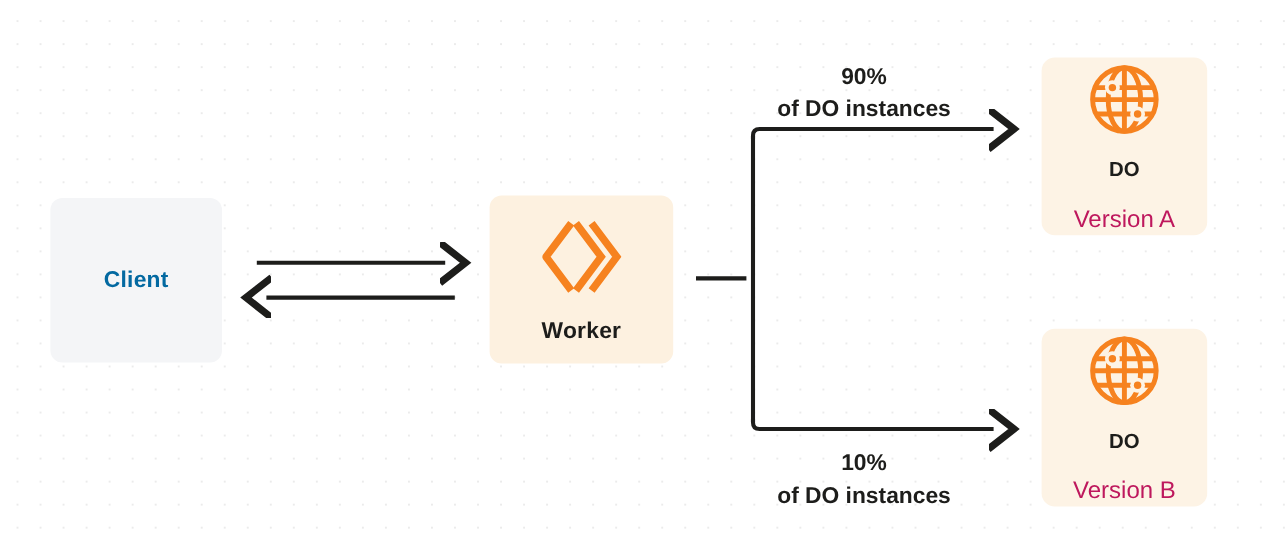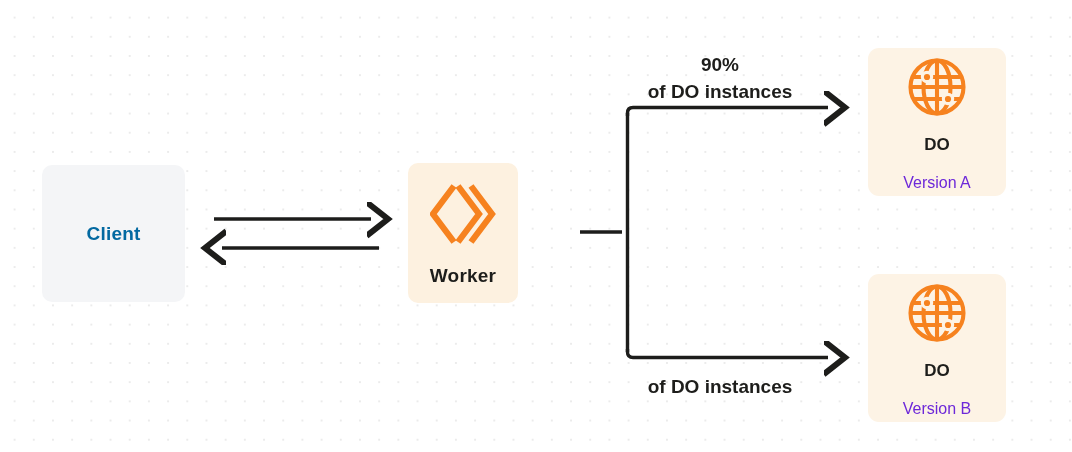--- a/index.html
+++ b/index.html
@@ -47,21 +47,21 @@
     font-size: 19px;
     font-weight: bold;
     color: #0369a1;
     letter-spacing: 0.2px;
   }
 
   
   #worker-node {
     left: 408px;
     top: 163px;
-    width: 110px;
+    width: 153px;
     height: 140px;
     background-color: #fdf1e0;
   }
   #worker-node .node-icon {
     margin-top: 4px;
     margin-bottom: 16px;
   }
   #worker-node .node-title {
     font-size: 19px;
     font-weight: bold;
@@ -83,23 +83,23 @@
   .do-node .node-icon {
     margin-bottom: 12px;
   }
   .do-node .node-title {
     font-size: 17px;
     font-weight: bold;
     color: #1d1d1b;
     line-height: 1.2;
   }
   .do-node .node-subtitle {
-    font-size: 16px;
+    font-size: 20px;
     font-weight: normal;
-    color: #6d28d9;
+    color: #be185d;
     line-height: 1.35;
     margin-top: 17px;
   }
 
   
   .edge-label {
     position: absolute;
     text-align: center;
     font-size: 19px;
     font-weight: bold;
@@ -225,16 +225,17 @@
     <span class="node-title">DO</span>
     <span class="node-subtitle">Version B</span>
   </div>
 
   <div class="edge-label" id="label-top">
     <div>90%</div>
     <div>of DO instances</div>
   </div>
 
   <div class="edge-label" id="label-bottom">
+    <div>10%</div>
     <div>of DO instances</div>
   </div>
 
 </div>
 
 </body></html>

